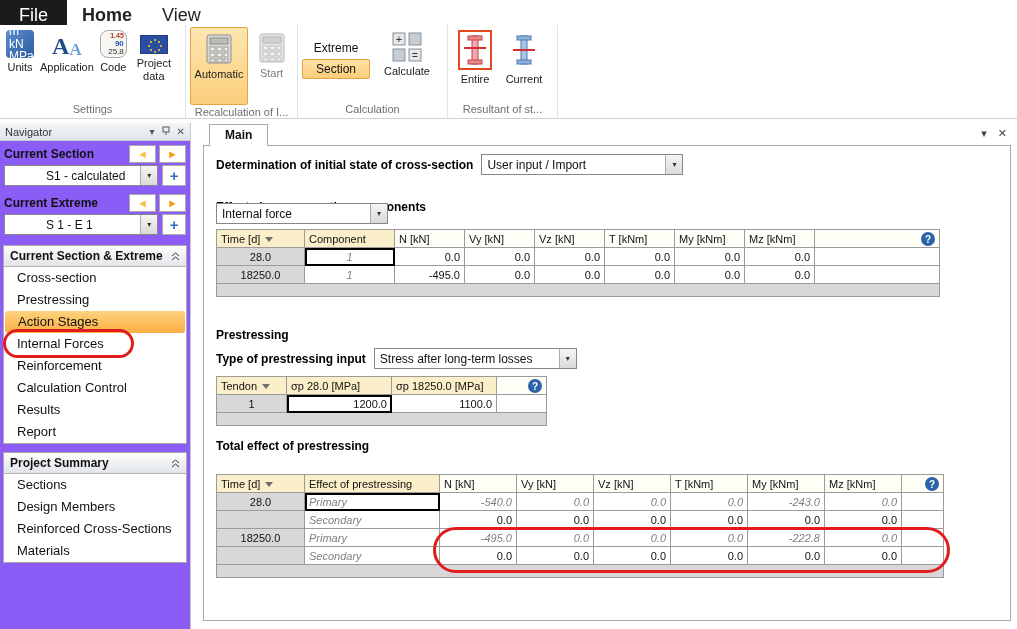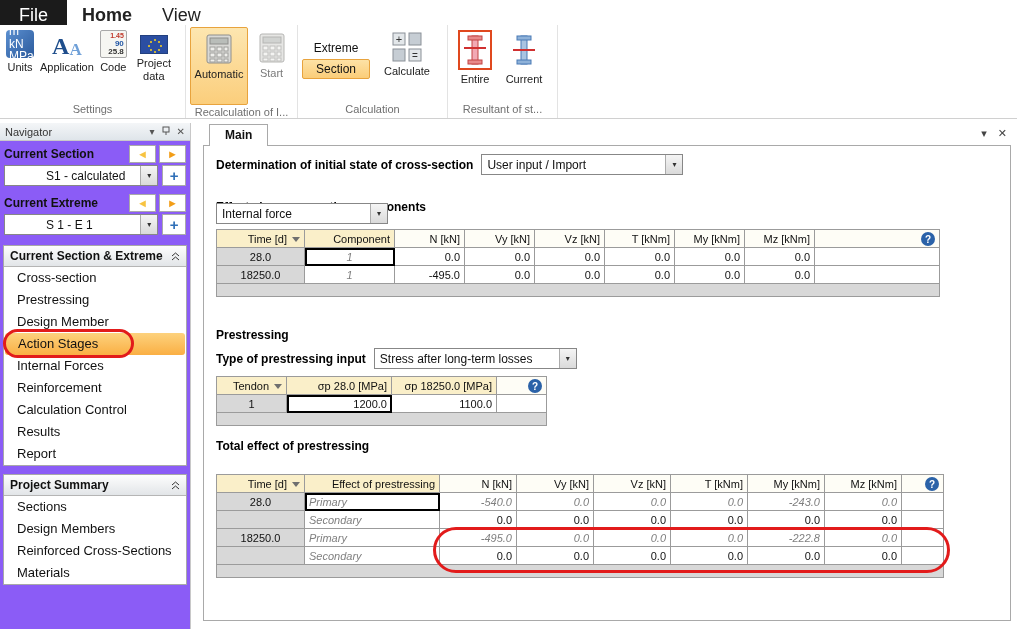--- a/index.html
+++ b/index.html
@@ -23,22 +23,22 @@
   .ritems { flex:1; display:flex; align-items:flex-start; gap:2px; }
   .rgroup-label { text-align:center; color:#6f6f6f; font-size:11px; height:16px; line-height:15px; white-space:nowrap; overflow:hidden; }
   .ricon-btn { display:flex; flex-direction:column; align-items:center; gap:3px; padding:3px 2px; }
   .rlabel { font-size:11px; color:#222; text-align:center; line-height:1.15; }
   .rlabel.dim { color:#7a7a7a; }
   
   .icon-units { width:28px; height:28px; border-radius:4px; background:linear-gradient(135deg,#5b8fd0,#2b5a9c); color:#fff; display:flex; flex-direction:column; justify-content:center; padding-left:3px; line-height:1.05; }
   .icon-app { width:34px; height:28px; display:flex; align-items:flex-end; justify-content:center; }
   .icon-app .a1{ font-family:"Liberation Serif",serif; font-size:24px; font-weight:bold; color:#1f4e8c; line-height:1; }
   .icon-app .a2{ font-family:"Liberation Serif",serif; font-size:17px; font-weight:bold; color:#6fa0d8; line-height:1; }
-  .icon-code { width:27px; height:28px; background:#f6f6f2; border:1px solid #a9a9a9; border-radius:2px; display:flex; flex-direction:column; align-items:flex-end; padding:1px 2px; line-height:1.1; }
-  .icon-code .c1{font-size:7px;color:#c0392b;font-weight:bold;} .icon-code .c2{font-size:8px;color:#2458a6;font-weight:bold;} .icon-code .c3{font-size:8px;color:#333;font-weight:bold;}
+  .icon-code { width:27px; height:28px; background:#f6f6f2; border:1px solid #a9a9a9; border-radius:8px; display:flex; flex-direction:column; align-items:flex-end; padding:1px 2px; line-height:1.1; }
+  .icon-code .c1{font-size:7px;color:#c0392b;font-weight:bold;} .icon-code .c2{font-size:8px;color:#2458a6;font-weight:bold;} .icon-code .c3{font-size:8px;color:#333;}
   .icon-flag { width:28px; height:19px; margin-top:5px; background:#2b4ea2; position:relative; border:1px solid #22407f; }
   .icon-flag .ring { position:absolute; left:50%; top:50%; width:2px; height:2px; background:transparent; border-radius:50%;
      box-shadow:0 -6px #ffd617,4px -4px #ffd617,6px 0 #ffd617,4px 4px #ffd617,0 6px #ffd617,-4px 4px #ffd617,-6px 0 #ffd617,-4px -4px #ffd617; }
   
   .big-btn { display:flex; flex-direction:column; align-items:center; justify-content:flex-start; gap:4px; padding:6px 4px 4px 4px; height:78px; border-radius:2px; }
   .big-btn.orange { background:linear-gradient(#fde6b0,#fbce7c); border:1px solid #e8a33d; }
   .calc-left { display:flex; flex-direction:column; margin-top:12px; margin-right:4px; }
   .small-btn { width:68px; height:20px; font-size:12px; text-align:center; line-height:19px; border-radius:2px; }
   .small-btn.orange { background:linear-gradient(#fde2a6,#fbcd79); border:1px solid #e8a33d; }
   .res-iconbox { width:34px; height:40px; display:flex; align-items:center; justify-content:center; }
@@ -68,21 +68,21 @@
   .main-tabbar { height:23px; position:relative; padding-left:12px; display:flex; align-items:flex-end; z-index:2; }
   .main-tab { background:#fff; border:1px solid #a9a9a9; border-bottom:none; font-weight:bold; font-size:12px; padding:3px 15px 4px 15px; position:relative; top:1px; }
   .mt-icons { position:absolute; right:10px; top:5px; display:flex; gap:11px; color:#444; font-size:11px; align-items:center; }
   .main-content { position:relative; margin:0 6px; border:1px solid #a9a9a9; height:476px; background:#fff; z-index:1; }
   .abs { position:absolute; }
   .flabel { font-size:12px; color:#000;font-weight:bold; }
   .rowflex { display:flex; align-items:center; gap:8px; }
   
   .tbl { border-collapse:collapse; table-layout:fixed; font-size:11px; background:#fff; }
   .tbl th, .tbl td { border:1px solid #9b9b9b; height:18px; padding:0 4px; overflow:hidden; white-space:nowrap; }
-  .tbl th { font-weight:normal; text-align:right; }
+  .tbl th { font-weight:normal; text-align:left; }
   .hy { background:#faefc9; }
   .hw { background:#fefdf6; }
   .ct { background:#d8d8d8; text-align:center; }
   .cc { text-align:center; font-style:italic; color:#7f7f7f; }
   .cn { text-align:right; }
   .cp { font-style:italic; color:#7f7f7f; padding-left:6px; }
   .ro { font-style:italic; color:#7f7f7f; }
   .sel { outline:2px solid #000; outline-offset:-2px; }
   .strip td { background:#d8d8d8; height:13px; border:1px solid #9b9b9b; }
   .sort { display:inline-block; width:0; height:0; border-left:4px solid transparent; border-right:4px solid transparent; border-top:5px solid #6f6f6f; margin-left:5px; vertical-align:middle; }
@@ -287,21 +287,20 @@
 
   <div class="nav-group">
     <div class="nav-group-header">
       <span>Current Section &amp; Extreme</span>
       <svg width="9" height="9" viewBox="0 0 9 9">
           <path d="M1 4 L4.5 1 L8 4 M1 8 L4.5 5 L8 8" stroke="#333" fill="none"></path>
         </svg>
     </div>
     <div class="nav-item">Cross-section</div>
     <div class="nav-item">Prestressing</div>
-    <div class="nav-item">Design Member</div>
     <div class="nav-item active">Action Stages</div>
     <div class="nav-item">Internal Forces</div>
     <div class="nav-item">Reinforcement</div>
     <div class="nav-item">Calculation Control</div>
     <div class="nav-item">Results</div>
     <div class="nav-item">Report</div>
   </div>
 
   <div class="nav-group second">
     <div class="nav-group-header">

